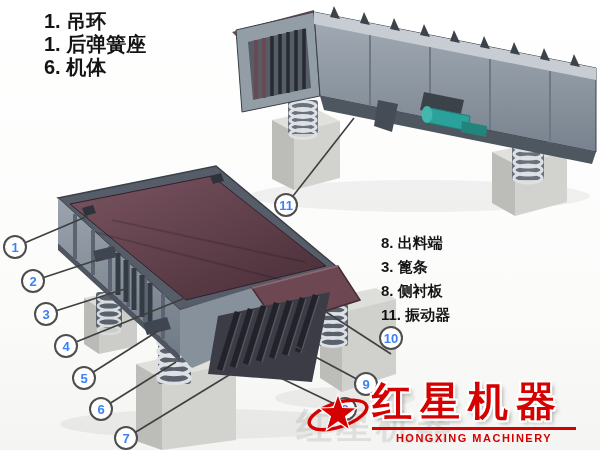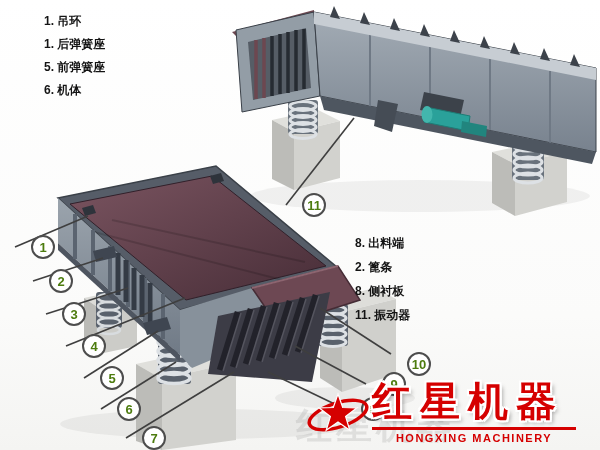--- a/index.html
+++ b/index.html
@@ -3,27 +3,27 @@
 <meta charset="utf-8">
 <style>
   html,body{margin:0;padding:0;}
   .stage{
     position:relative; width:600px; height:450px; overflow:hidden;
     background:linear-gradient(180deg,#ffffff 0%,#fbfbfa 70%,#f4f4f2 100%);
     font-family:"Liberation Sans","DejaVu Sans",sans-serif;
   }
   .scene{position:absolute;left:0;top:0;z-index:1;}
   .legend{position:absolute;z-index:5;color:#141414;font-weight:700;white-space:nowrap;}
-  .legend-left{left:44px;top:10px;font-size:12px;line-height:23px;}
-  .legend-right{left:355px;top:231px;font-size:12px;line-height:24px;}
+  .legend-left{left:44px;top:10px;font-size:20px;line-height:23px;}
+  .legend-right{left:381px;top:231px;font-size:15px;line-height:24px;}
   .callout{
     position:absolute;z-index:6;width:24px;height:24px;box-sizing:border-box;
     border:2px solid #4d4d4d;border-radius:50%;background:#fff;
     display:flex;align-items:center;justify-content:center;
-    font-size:13px;font-weight:700;color:#4d7c0f;margin-left:28px;
+    font-size:13px;font-weight:700;color:#3b82f6;
   }
   .watermark-text{
     position:absolute;left:296px;top:402px;z-index:2;
     font-size:36px;font-weight:700;color:rgba(165,165,165,.28);
     letter-spacing:4px;white-space:nowrap;
   }
   .logo{position:absolute;left:300px;top:380px;z-index:7;width:290px;height:68px;}
   .logo-star{position:absolute;left:0;top:2px;}
   .logo-brand{
     position:absolute;left:72px;top:1px;font-size:40px;font-weight:900;
@@ -245,40 +245,39 @@
       <line x1="345" y1="409" x2="268" y2="372"></line>
       <line x1="366" y1="384" x2="295" y2="346"></line>
       <line x1="391" y1="354" x2="320" y2="308"></line>
       <line x1="286" y1="205" x2="354" y2="118"></line>
     </g>
   </svg>
 
   <div class="legend legend-left">
     <div>1. 吊环</div>
     <div>1. 后弹簧座</div>
-    <div>5. 前弹簧座</div>
     <div>6. 机体</div>
   </div>
   <div class="legend legend-right">
     <div>8. 出料端</div>
-    <div>2. 篦条</div>
+    <div>3. 篦条</div>
     <div>8. 侧衬板</div>
     <div>11. 振动器</div>
   </div>
 
   <div class="callout" style="left:3px;top:235px">1</div>
   <div class="callout" style="left:21px;top:269px">2</div>
   <div class="callout" style="left:34px;top:302px">3</div>
   <div class="callout" style="left:54px;top:334px">4</div>
   <div class="callout" style="left:72px;top:366px">5</div>
   <div class="callout" style="left:89px;top:397px">6</div>
   <div class="callout" style="left:114px;top:426px">7</div>
   <div class="callout" style="left:333px;top:397px">8</div>
   <div class="callout" style="left:354px;top:372px">9</div>
-  <div class="callout" style="left:379px;top:352px">10</div>
+  <div class="callout" style="left:379px;top:326px">10</div>
   <div class="callout" style="left:274px;top:193px">11</div>
 
   <div class="watermark-text">红星机器</div>
 
   <div class="logo">
     <svg class="logo-star" width="70" height="64" viewBox="300 386 70 64">
       <ellipse cx="338" cy="419" rx="30" ry="12" transform="rotate(-18 338 419)" fill="none" stroke="#d50000" stroke-width="3.5"></ellipse>
       <path d="M338,398 L342.7,411.5 L357,411.8 L345.6,420.5 L349.8,434.2 L338,426 L326.2,434.2 L330.4,420.5 L319,411.8 L333.3,411.5 Z" fill="#d50000" stroke="#ffffff" stroke-width="1.2"></path>
     </svg>
     <div class="logo-brand">红星机器</div>

